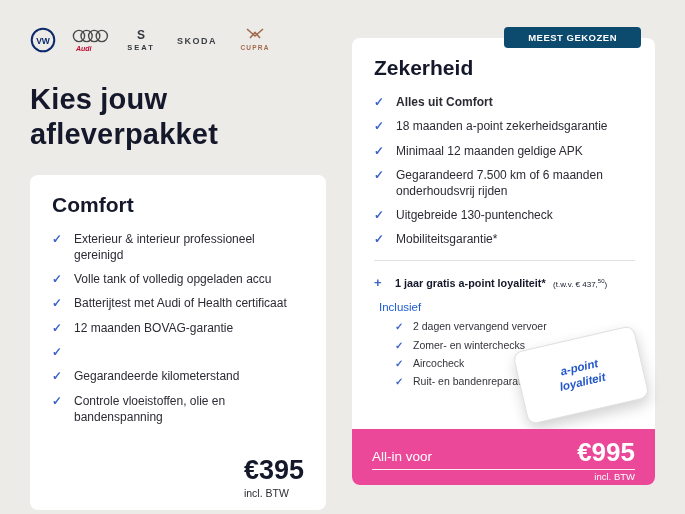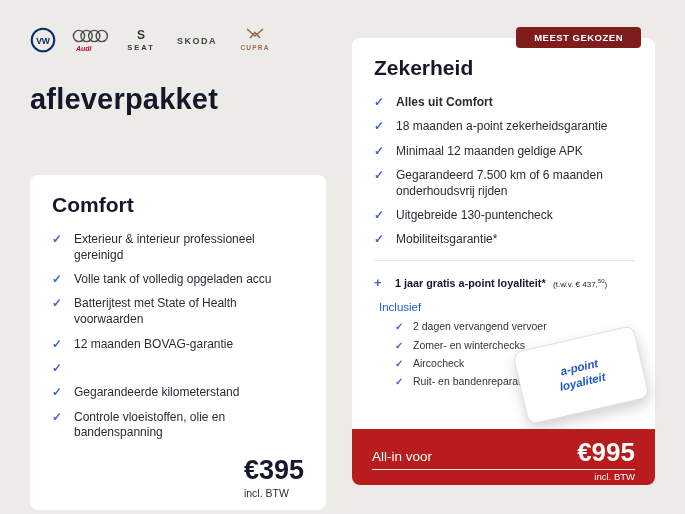--- a/index.html
+++ b/index.html
@@ -25,40 +25,40 @@
 
   
   .card-comfort { position:absolute; left:30px; top:175px; width:296px; height:335px; background:#fff; border-radius:8px; padding:18px 22px; }
   .card-title { font-size:21px; font-weight:700; color:#14182a; margin-bottom:15px; }
   .comfort-price { position:absolute; right:22px; bottom:11px; text-align:left; }
   .price-large { font-size:27px; font-weight:700; color:#14182a; }
   .price-note { font-size:10.5px; color:#2b2b34; margin-top:1px; }
 
   
   .card-zekerheid { position:absolute; left:352px; top:38px; width:303px; height:447px; background:#fff; border-radius:8px; }
-  .badge { position:absolute; top:-11px; right:14px; background:#7f1d1d; color:#fff; font-size:9.5px; font-weight:700; letter-spacing:.5px; padding:5px 18px; border-radius:4px; }
+  .badge { position:absolute; top:-11px; right:14px; background:#0c4a6e; color:#fff; font-size:9.5px; font-weight:700; letter-spacing:.5px; padding:5px 24px; border-radius:4px; }
   .zk-content { padding:18px 20px 0 22px; }
   .zk-list li:first-child .feature { font-weight:700; }
   .divider { border:none; border-top:1px solid #e4e2df; margin:12px 0 12px; }
 
   .loyalty { display:flex; gap:8px; align-items:baseline; white-space:nowrap; }
   .plus { color:#3d63c9; font-weight:700; font-size:13px; flex:0 0 13px; }
   .loyalty-label { font-weight:700; font-size:10.8px; color:#14182a; }
   .loyalty-value { font-size:8px; color:#14182a; margin-left:3px; }
   .loyalty-value sup { font-size:6px; }
 
   .inclusief { margin:10px 0 7px 5px; color:#1f5bd4; font-size:11.5px; }
   .sub-list { margin-left:21px; width:175px; }
   .sub-list li { font-size:10.5px; margin-bottom:4.5px; gap:7px; color:#33333b; }
   .sub-list .check { font-size:10px; flex:0 0 11px; }
 
   .loyalty-card { position:absolute; right:12px; top:300px; width:124px; height:74px; background:#fff; border:1px solid #e2e0dd; border-radius:9px; box-shadow:0 6px 14px rgba(0,0,0,.18); transform:rotate(-13deg); display:flex; align-items:center; justify-content:center; }
   .loyalty-card-text { color:#2257c9; font-size:11.5px; font-weight:700; font-style:italic; text-align:center; line-height:1.3; }
 
-  .zk-footer { position:absolute; left:0; right:0; bottom:0; height:56px; background:#b91c1c; border-radius:0 0 8px 8px; }
+  .zk-footer { position:absolute; left:0; right:0; bottom:0; height:56px; background:#ec4899; border-radius:0 0 8px 8px; }
   .zk-rule { position:absolute; left:20px; right:20px; bottom:15px; height:1px; background:rgba(255,255,255,.9); }
   .allin { position:absolute; left:20px; bottom:21px; color:#fff; font-size:13.5px; }
   .zk-price { position:absolute; right:20px; bottom:17px; color:#fff; font-size:26px; font-weight:700; }
   .zk-price-note { position:absolute; right:20px; bottom:3px; color:#fff; font-size:9.5px; }
 
   .footnote { position:absolute; right:30px; top:495px; font-size:11px; color:#5c5c5c;margin-top:47px; }
 </style>
 </head>
 <body>
 
@@ -98,37 +98,38 @@
         <g stroke="#a06a4e" stroke-width="1.6" fill="none">
           <path d="M10 3 L18 10 L26 3"></path>
           <path d="M13 12 L18 6.5 L23 12"></path>
         </g>
         <text x="18" y="24" text-anchor="middle" font-size="6.5" font-weight="bold" letter-spacing="1.2" fill="#a06a4e">CUPRA</text>
       </svg>
     </span>
   </div>
 
   <div class="headline">
+    <div>Kies jouw</div>
     <div>afleverpakket</div>
   </div>
 
   <div class="card-comfort">
     <div class="card-title">Comfort</div>
     <ul class="checklist">
       <li>
           <span class="check">✓</span>
           <span class="feature">Exterieur &amp; interieur professioneel gereinigd</span>
         </li>
       <li>
           <span class="check">✓</span>
           <span class="feature">Volle tank of volledig opgeladen accu</span>
         </li>
       <li>
           <span class="check">✓</span>
-          <span class="feature">Batterijtest met State of Health voorwaarden</span>
+          <span class="feature">Batterijtest met Audi of Health certificaat</span>
         </li>
       <li>
           <span class="check">✓</span>
           <span class="feature">12 maanden BOVAG-garantie</span>
         </li>
       <li>
           <span class="check">✓</span>
         </li>
       <li>
           <span class="check">✓</span>

